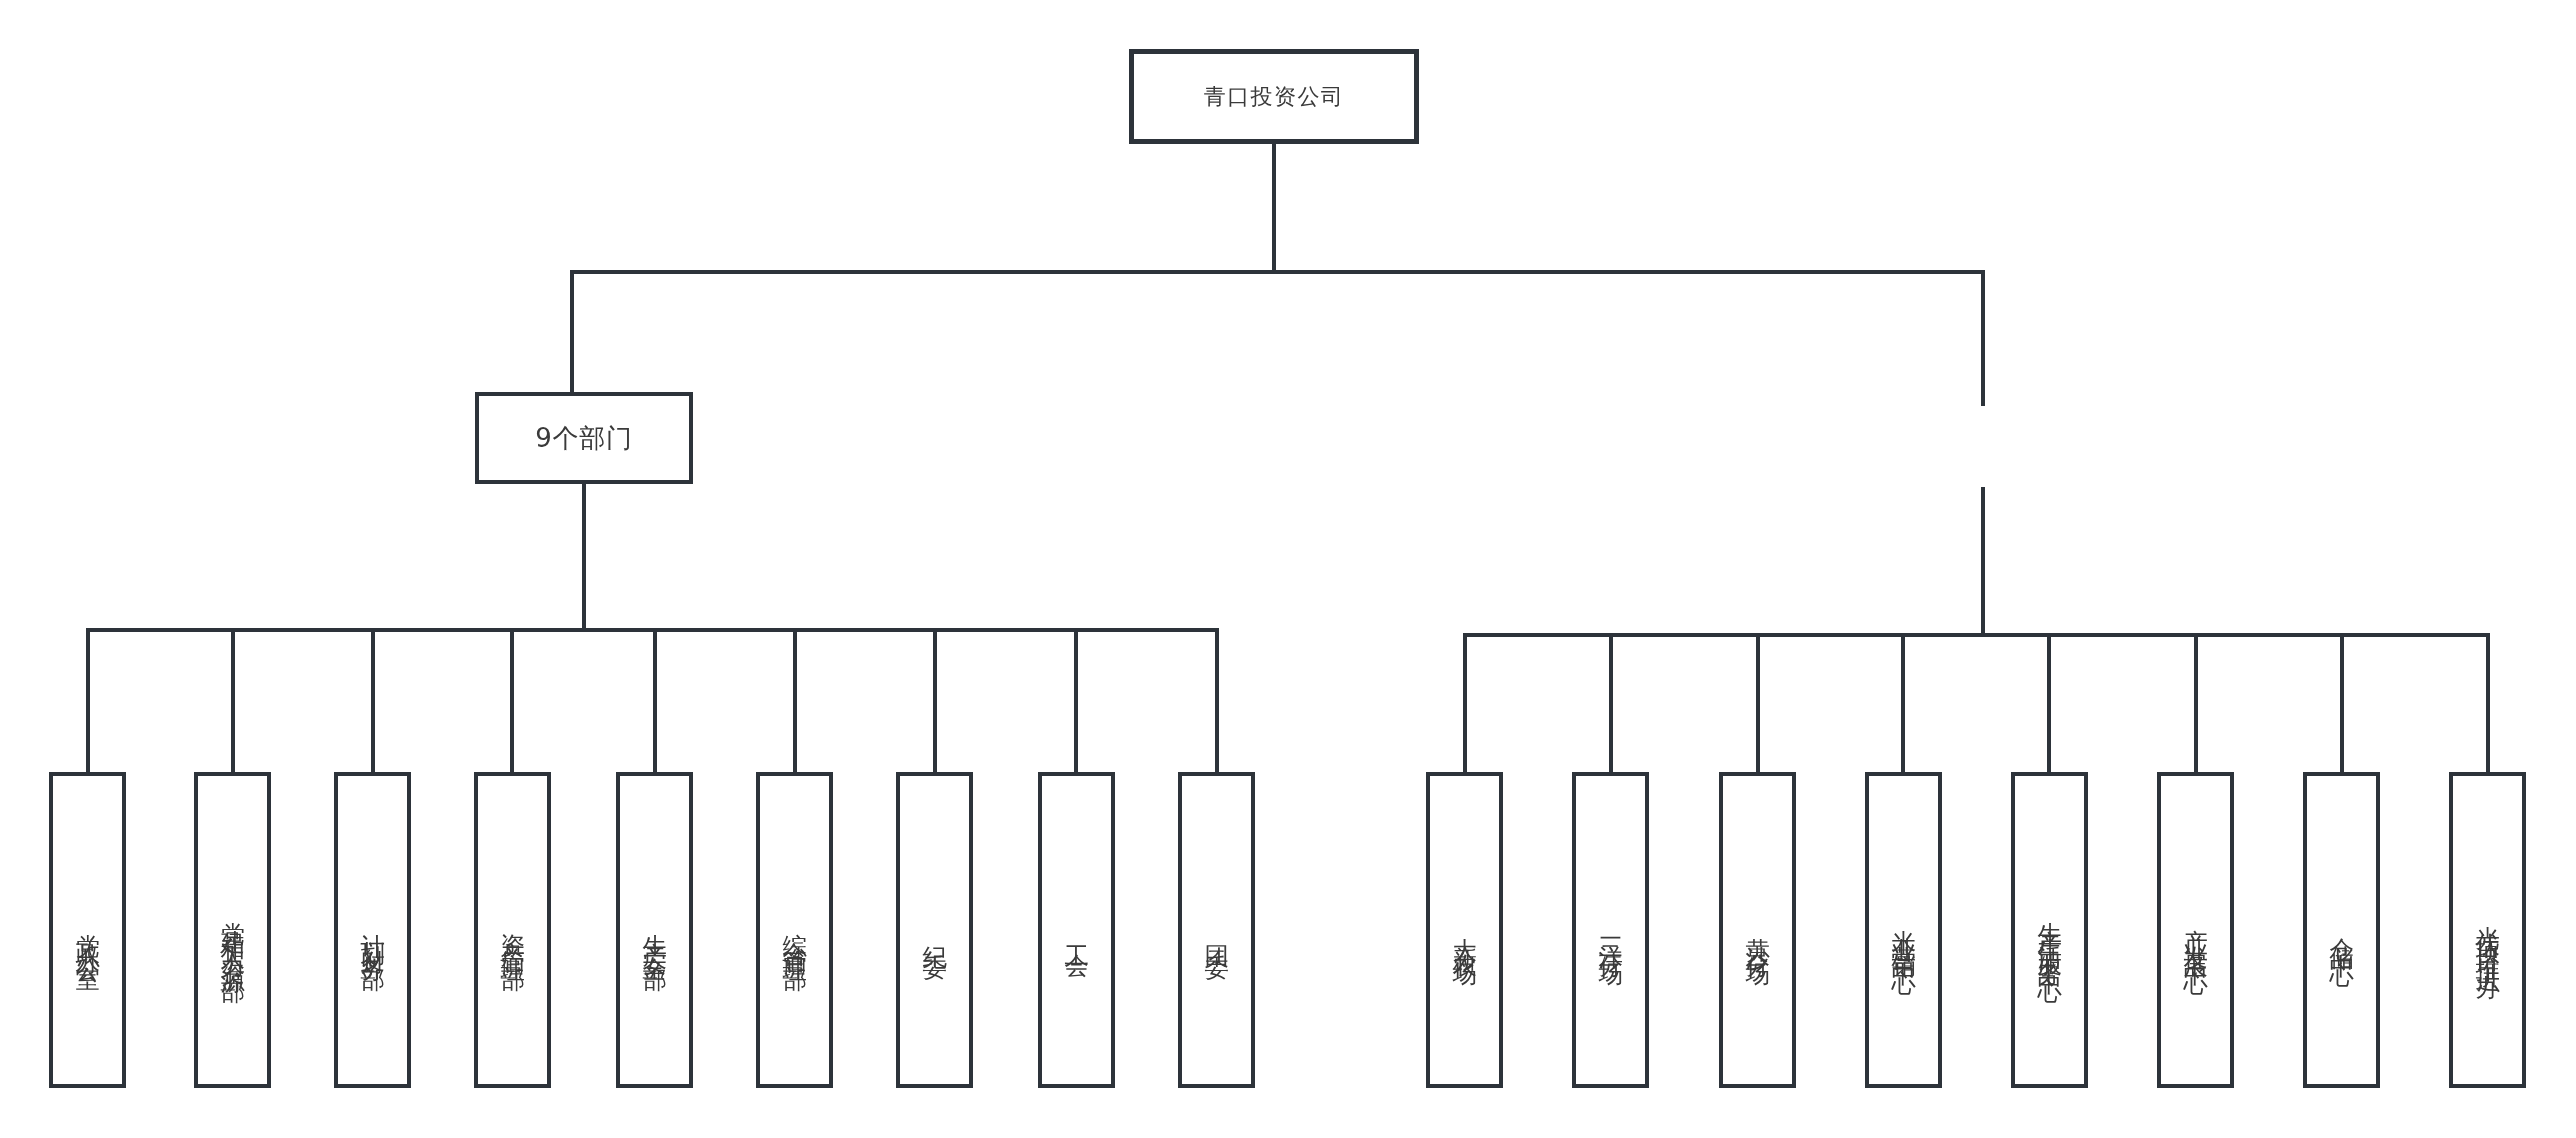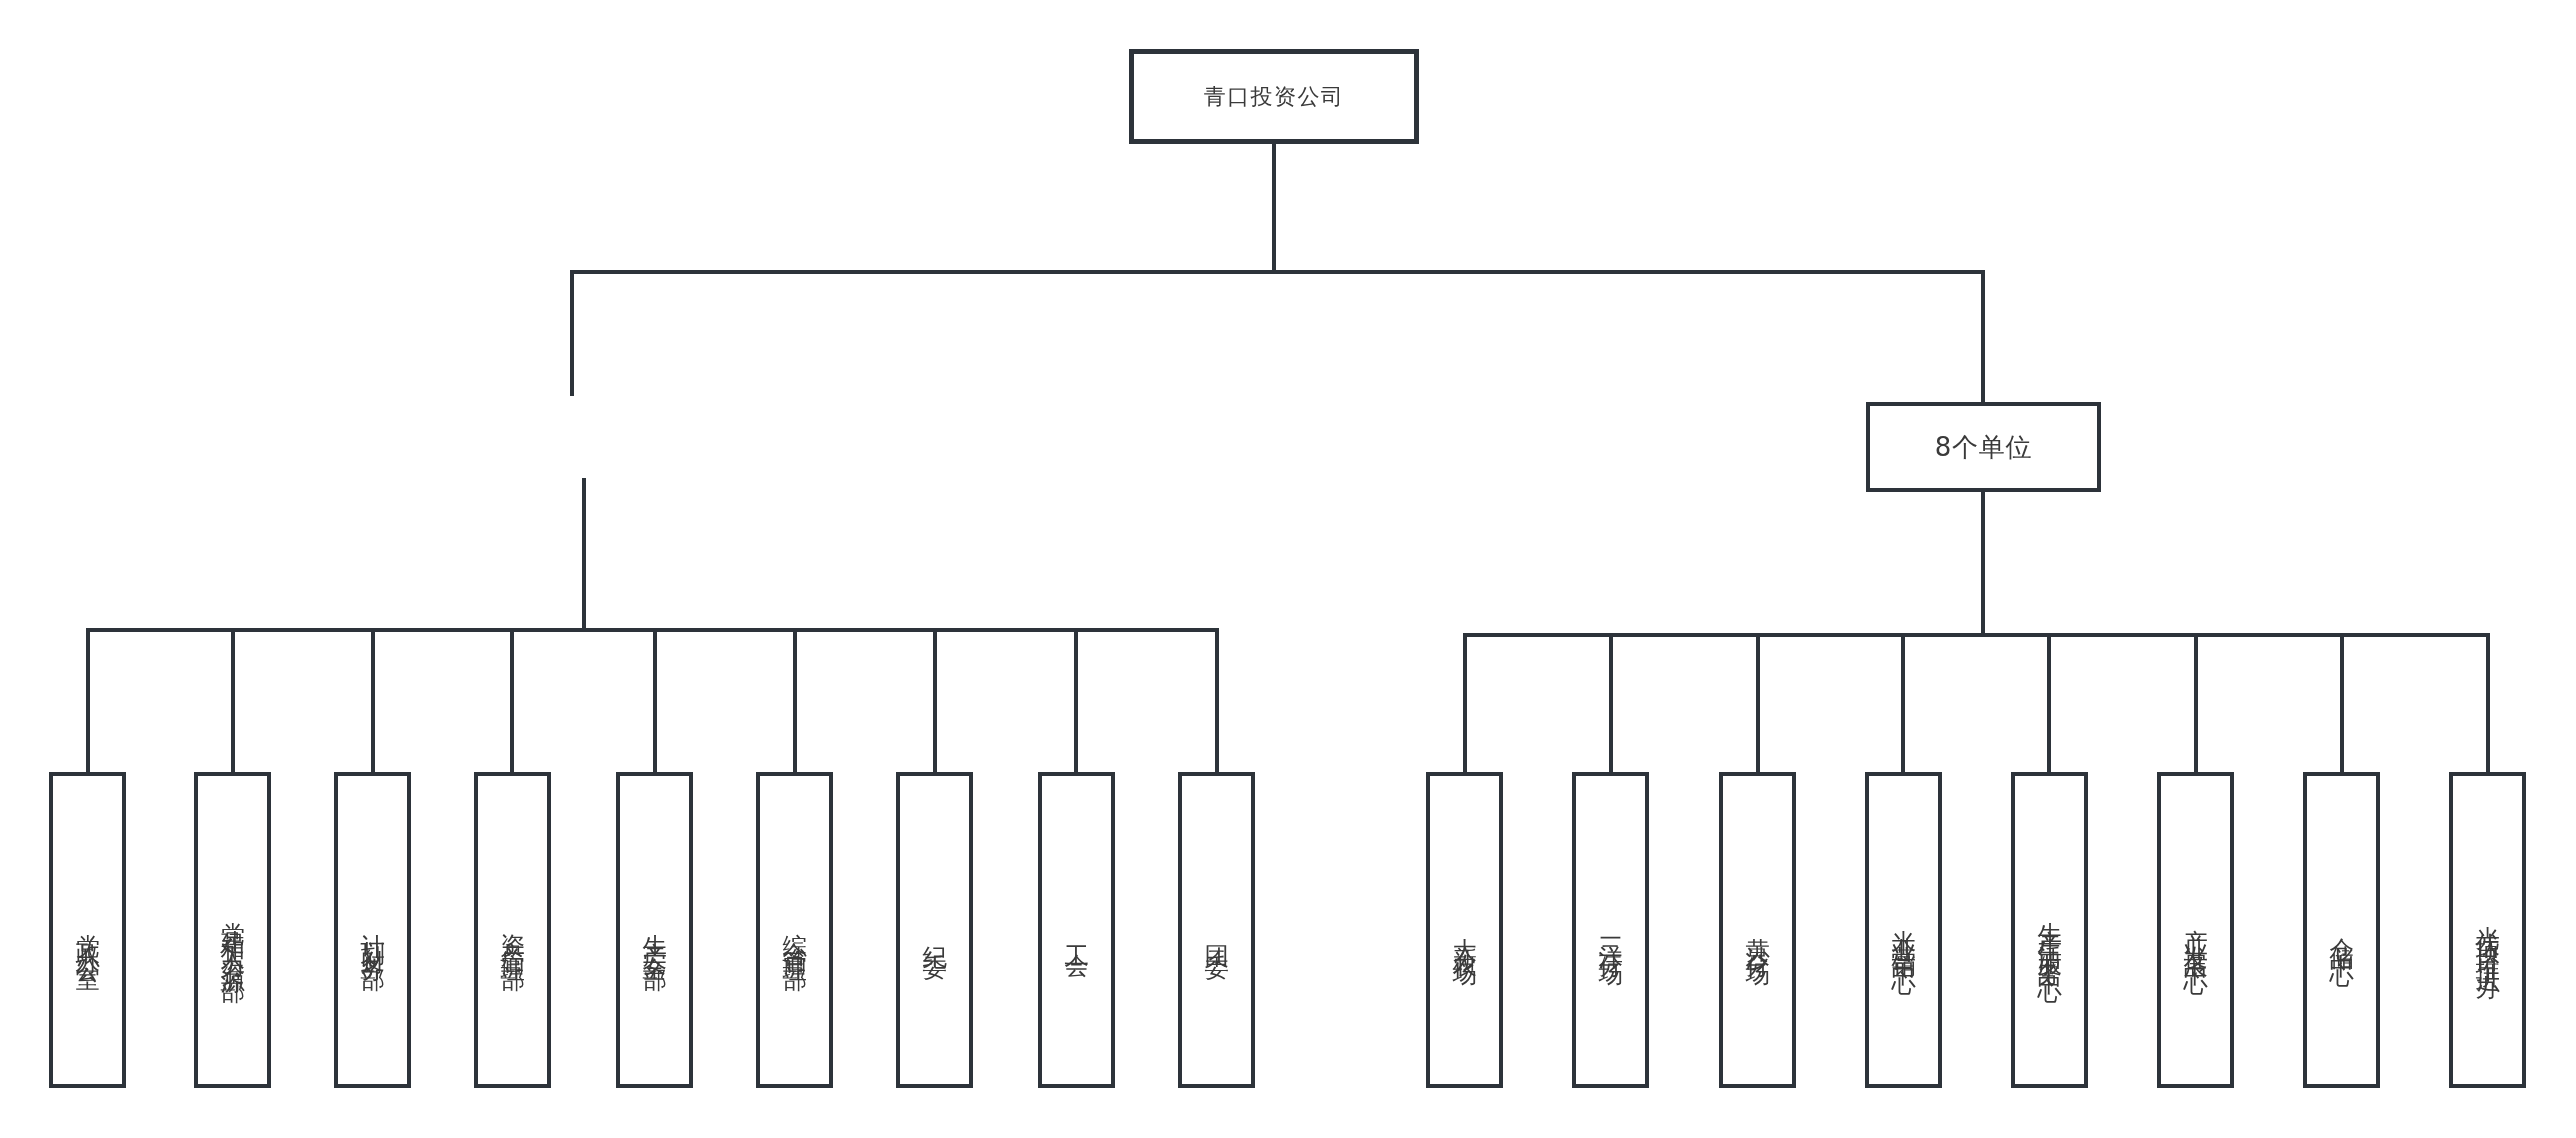--- a/index.html
+++ b/index.html
@@ -76,22 +76,22 @@
   <div class="line" style="left:1901px; top:633px; width:4.1px; height:143px;"></div>
   <div class="line" style="left:2047px; top:633px; width:4.1px; height:143px;"></div>
   <div class="line" style="left:2194px; top:633px; width:4.1px; height:143px;"></div>
   <div class="line" style="left:2340px; top:633px; width:4.1px; height:143px;"></div>
   <div class="line" style="left:2486px; top:633px; width:4.1px; height:143px;"></div>
 
   <div class="node root" style="left:1129px; top:49px; width:290px; height:95px;">
     <span>青口投资公司</span>
   </div>
 
-  <div class="node group" style="left:1866px; top:402px; width:235px; height:90px;">
-    <span>8个单位</span>
+  <div class="node group" style="left:475px; top:392px; width:218px; height:92px;">
+    <span>9个部门</span>
   </div>
 
   <div class="node leaf" style="left:49px;   top:772px; width:77px; height:316px;">
     <span class="vtxt">党政办公室</span>
   </div>
   <div class="node leaf" style="left:194px;  top:772px; width:77px; height:316px;">
     <span class="vtxt">党建和人力资源部</span>
   </div>
   <div class="node leaf" style="left:334px;  top:772px; width:77px; height:316px;">
     <span class="vtxt">计划财务部</span>

